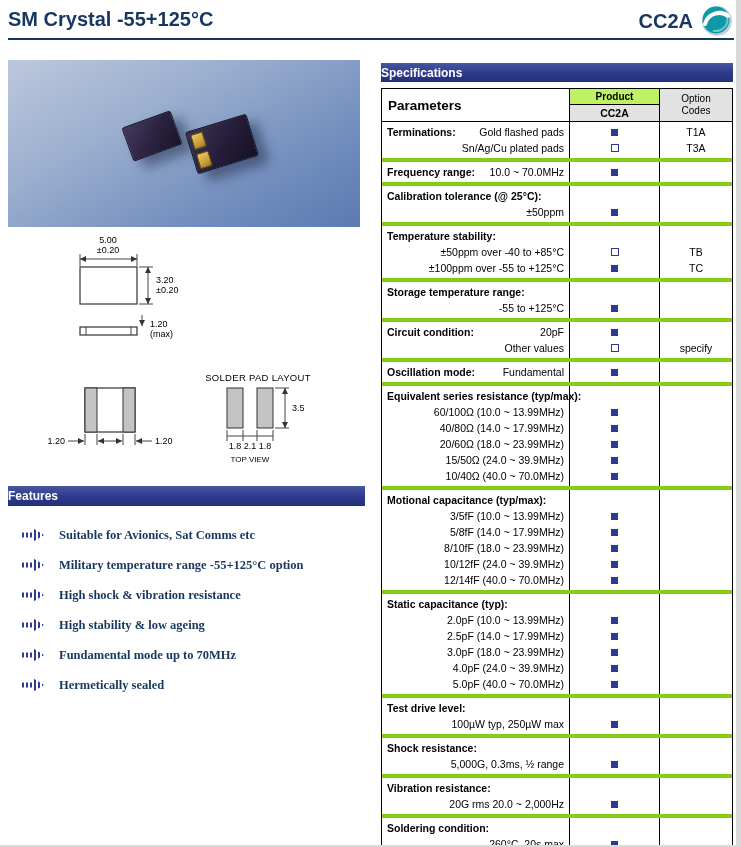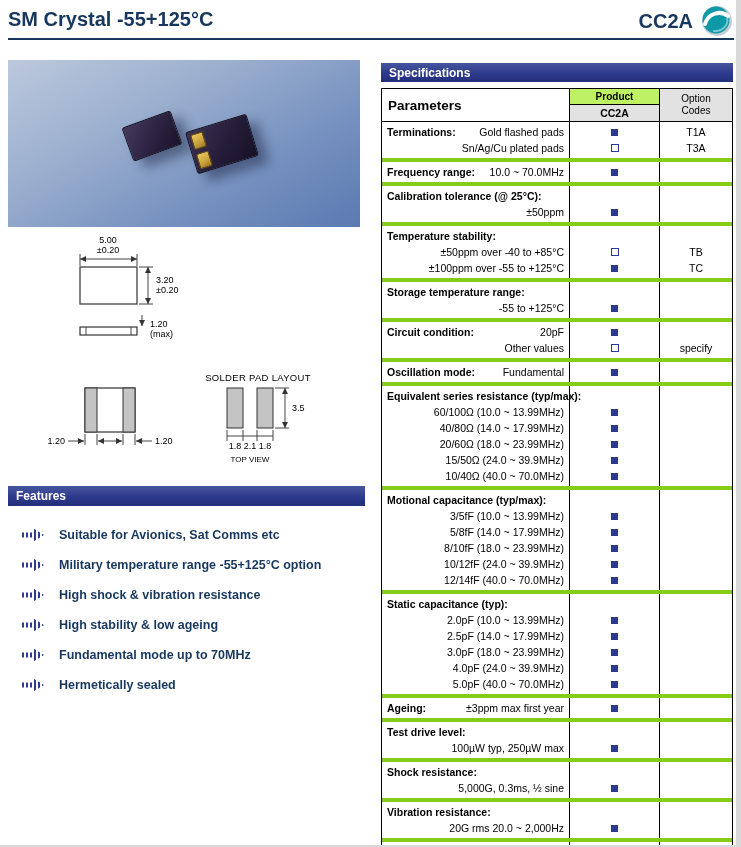--- a/index.html
+++ b/index.html
@@ -37,28 +37,28 @@
   .dims { position:absolute; left:8px; top:230px; width:357px; height:250px; }
   .ln { stroke:#444; stroke-width:1; }
   .shape { fill:#fff; stroke:#333; stroke-width:1.2; }
   .pad { fill:#c4c4c4; stroke:#333; stroke-width:1; }
   .t { font-size:9px; fill:#000; font-family:"Liberation Sans", sans-serif; }
   .mid { text-anchor:middle; }
   .hd { font-size:9.5px; letter-spacing:.3px; }
   .sm { font-size:8px; }
 
   
-  .bar { position:absolute; height:20px; display:flex; align-items:center; padding-left:8px;
+  .bar { position:absolute; height:20px; display:flex; align-items:center; 
     background:linear-gradient(180deg,#47569f 0%,#2d3a8c 55%,#232e7a 100%);
     color:#fff; font-weight:bold; font-size:12px; }
   .features-bar { left:8px; top:486px; width:357px; }
   .spec-bar { left:381px; top:63px; width:352px; height:19px; }
 
   
-  .features { position:absolute; left:12px; top:520px; width:350px; list-style:none; }
+  .features { position:absolute; left:12px; top:520px; width:350px; list-style:none;font-family:Liberation Serif, serif; }
   .features li { display:flex; align-items:center; gap:15px; height:30px; padding-left:10px; }
   .feature-icon { width:22px; height:13px; flex:0 0 aupx; display:inline-block;
     background:repeating-linear-gradient(90deg,#2e3b90 0 2px,#ffffff 2px 4px);
     clip-path:polygon(0 30%, 52% 30%, 52% 0, 100% 50%, 52% 100%, 52% 70%, 0 70%); }
   .feature-text { font-size:12.5px; font-weight:bold; color:#17375e; }
 
   
   .spec-table { position:absolute; left:381px; top:88px; width:352px; border:1px solid #000; background:#fff; }
   .thead { display:grid; grid-template-columns:188px 90px 72px; grid-template-rows:16px 16px; border-bottom:1px solid #000; }
   .h-param { grid-column:1; grid-row:1/3; background:#fff; border-right:1px solid #000;
@@ -528,36 +528,20 @@
             <div class="line center opt"></div>
             <div class="line center opt"></div>
             <div class="line center opt"></div>
             <div class="line center opt"></div>
             <div class="line center opt"></div>
           </div>
         </div>
         <div class="spec-row">
           <div class="col param">
             <div class="line">
-              <span class="lab">Ageing:</span>
-              <span class="val">±3ppm max first year</span>
-            </div>
-          </div>
-          <div class="col product">
-            <div class="line center">
-              <span class="marker filled"></span>
-            </div>
-          </div>
-          <div class="col option">
-            <div class="line center opt"></div>
-          </div>
-        </div>
-        <div class="spec-row">
-          <div class="col param">
-            <div class="line">
               <span class="lab">Test drive level:</span>
               <span class="val"></span>
             </div>
             <div class="line">
               <span class="lab"></span>
               <span class="val">100µW typ, 250µW max</span>
             </div>
           </div>
           <div class="col product">
             <div class="line center"></div>
@@ -571,21 +555,21 @@
           </div>
         </div>
         <div class="spec-row">
           <div class="col param">
             <div class="line">
               <span class="lab">Shock resistance:</span>
               <span class="val"></span>
             </div>
             <div class="line">
               <span class="lab"></span>
-              <span class="val">5,000G, 0.3ms, ½ sine</span>
+              <span class="val">5,000G, 0.3ms, ½ range</span>
             </div>
           </div>
           <div class="col product">
             <div class="line center"></div>
             <div class="line center">
               <span class="marker filled"></span>
             </div>
           </div>
           <div class="col option">
             <div class="line center opt"></div>

